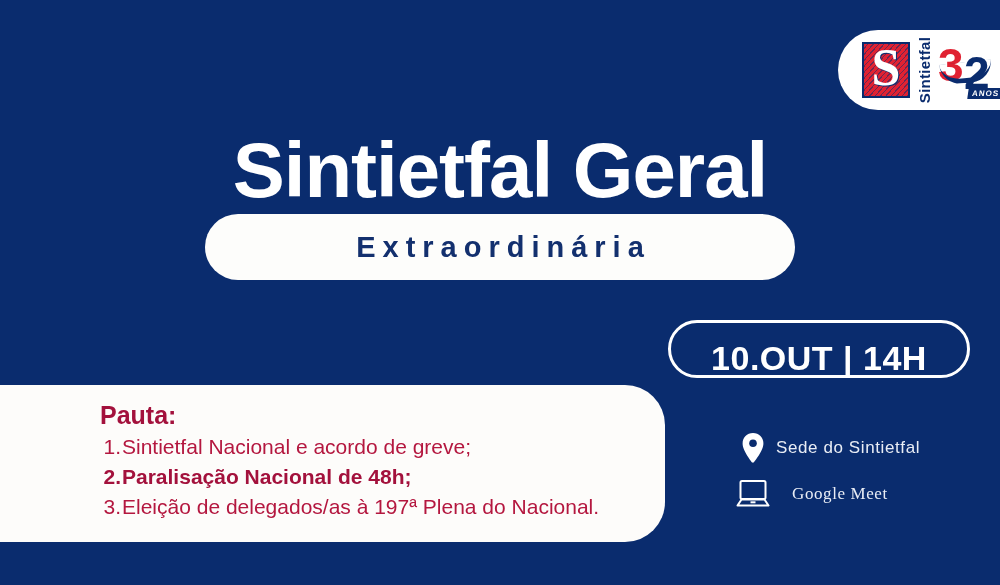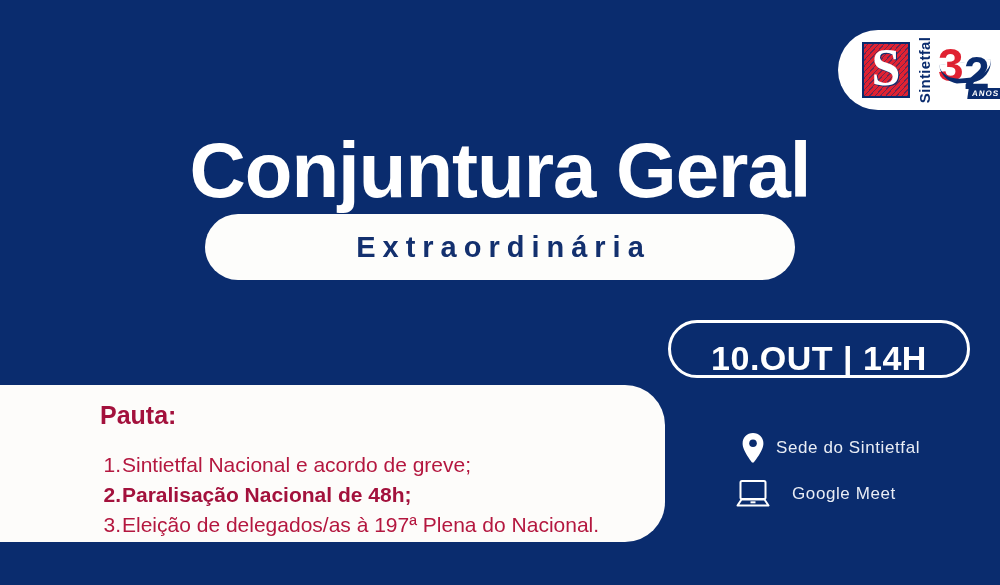--- a/index.html
+++ b/index.html
@@ -214,21 +214,21 @@
     position: absolute;
     left: 140px;
     top: 13px;
     right: 20px;
   }
   #agenda-title {
     color: #a3113c;
     font-size: 25px;
     font-weight: bold;
     line-height: 34px;
-    margin-bottom: 18px;
+    margin-bottom: 0;
   }
   .agenda-item {
     display: flex;
     align-items: baseline;
     color: #b4173f;
     font-size: 21px;
     line-height: 30px;
     white-space: nowrap;
   }
   .agenda-num {
@@ -262,21 +262,21 @@
     align-items: center;
     justify-content: center;
   }
   .info-label {
     color: #e9edf5;
     font-size: 17px;
     letter-spacing: 0.6px;
     white-space: nowrap;
   }
   #row-location .info-label { margin-left: 2px; }
-  #row-platform .info-label { margin-left: 18px; }
+  #row-platform .info-label { margin-left: 18px; font-family: Liberation Serif, serif; }
 </style>
 </head>
 <body>
 
 <div id="poster">
 
   <div id="logo-badge">
     <div id="logo-inner">
       <div id="logo-s-mark">
         <div class="sq">
@@ -289,21 +289,21 @@
       </div>
       <div id="logo-anniv">
         <div class="n3">3</div>
         <div class="n2">2</div>
         <div class="swoosh"></div>
         <div class="anos">ANOS</div>
       </div>
     </div>
   </div>
 
-  <div id="headline">Conjuntura Geral</div>
+  <div id="headline">Sintietfal Geral</div>
 
   <div id="subtitle-pill">
     <div id="subtitle-text">Extraordinária</div>
   </div>
 
   <div id="date-pill">
     <div id="date-text">10.OUT | 14H</div>
   </div>
 
   <div id="agenda-panel">

